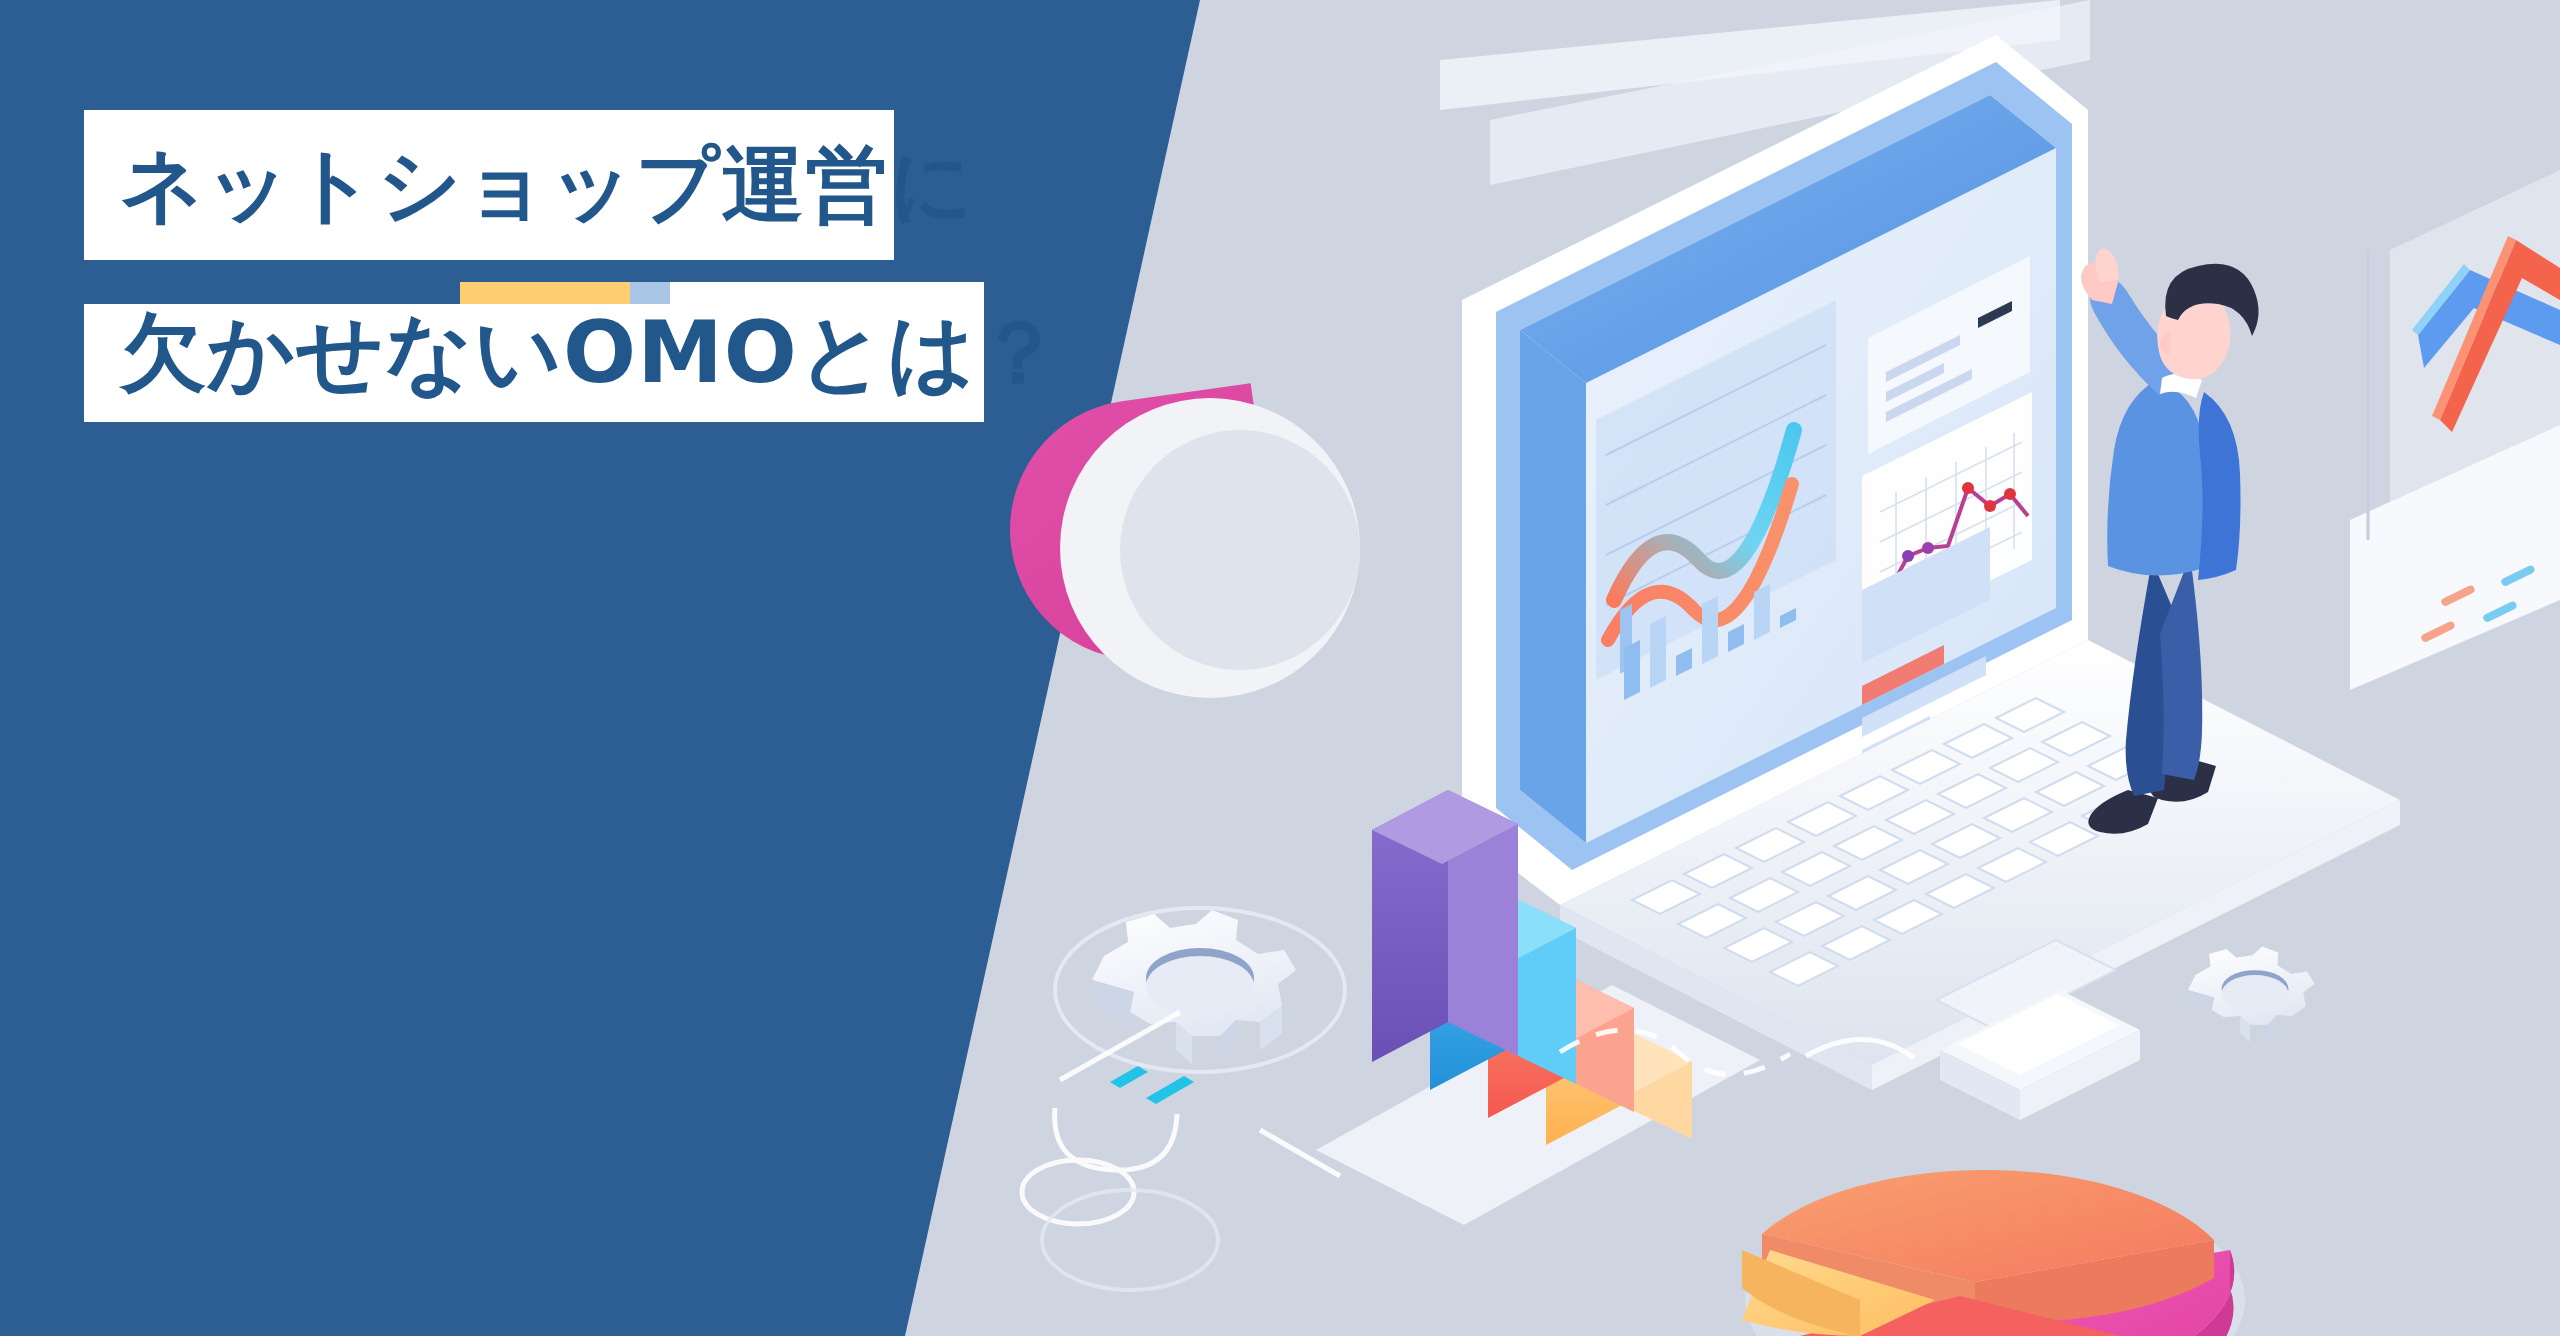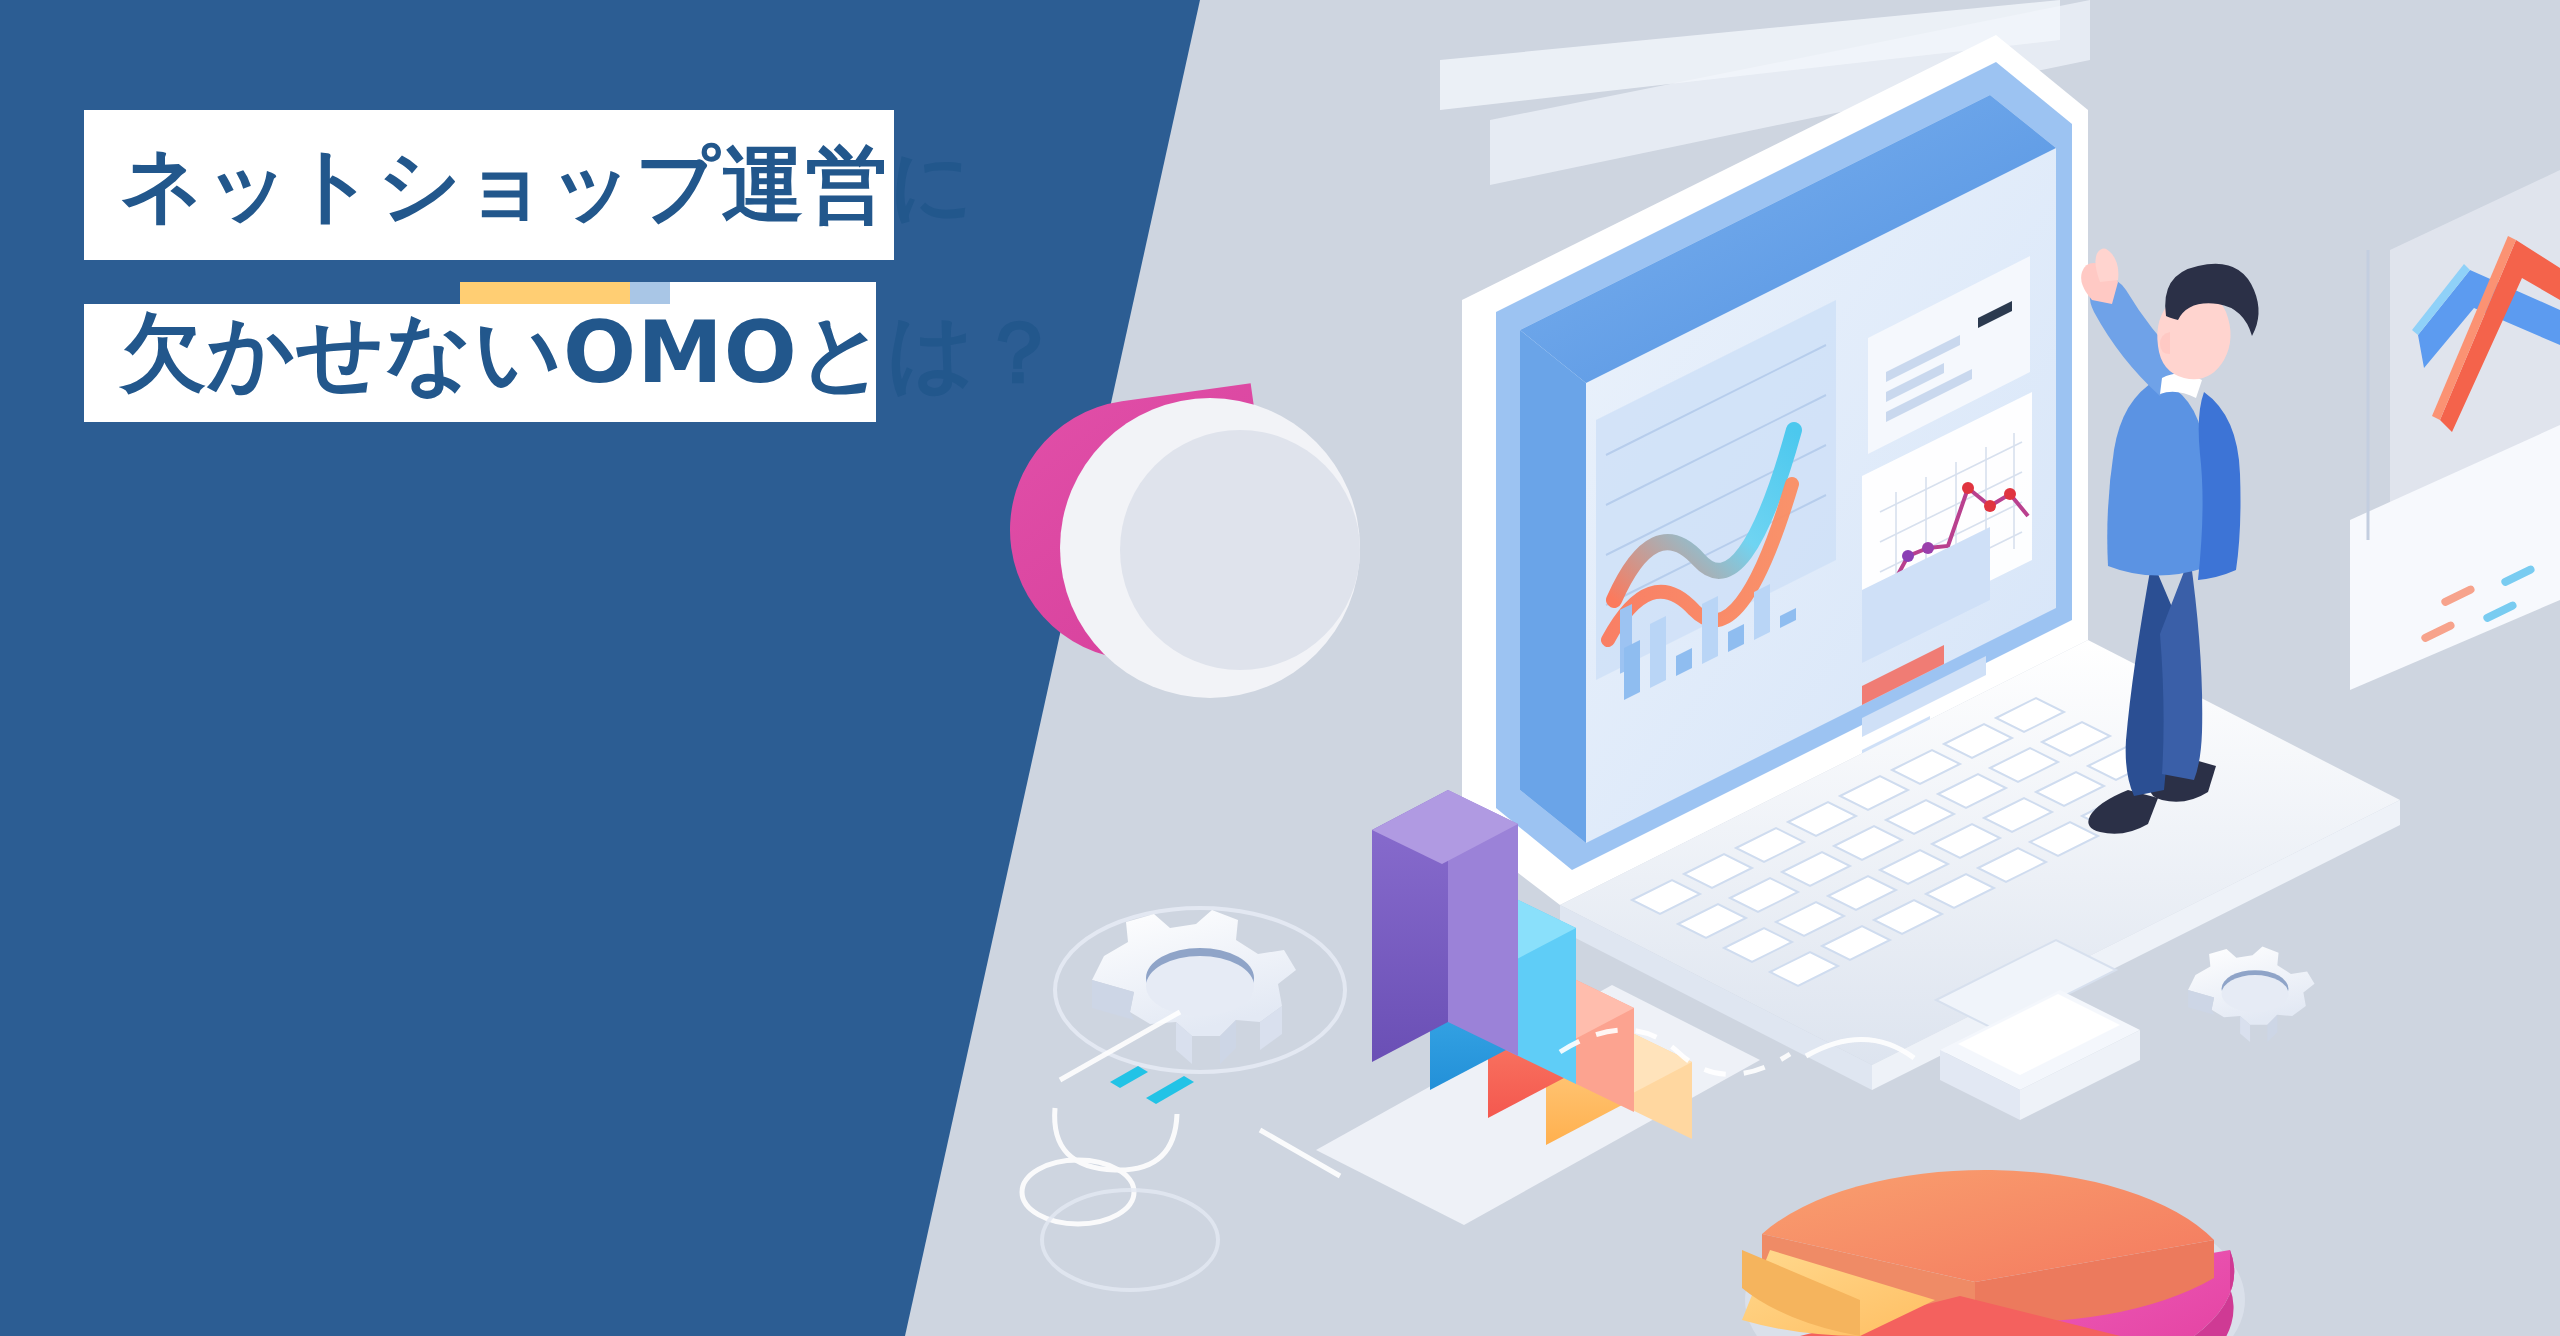--- a/index.html
+++ b/index.html
@@ -29,21 +29,21 @@
     background:#ffffff;
     display:flex;align-items:center;
     padding:0 36px;
     box-sizing:border-box;
   }
   .title-line1{
     width:810px;height:150px;
     margin-left:84px;
   }
   .title-line2{
-    width:792px;height:140px;
+    width:900px;height:140px;
     margin-left:84px;margin-top:22px;
   }
   .title-text{
     font-size:82px;
     font-weight:700;
     color:#22578c;
     letter-spacing:2px;
     line-height:1;
     white-space:nowrap;
     font-family:"DejaVu Sans","Liberation Sans",sans-serif;

